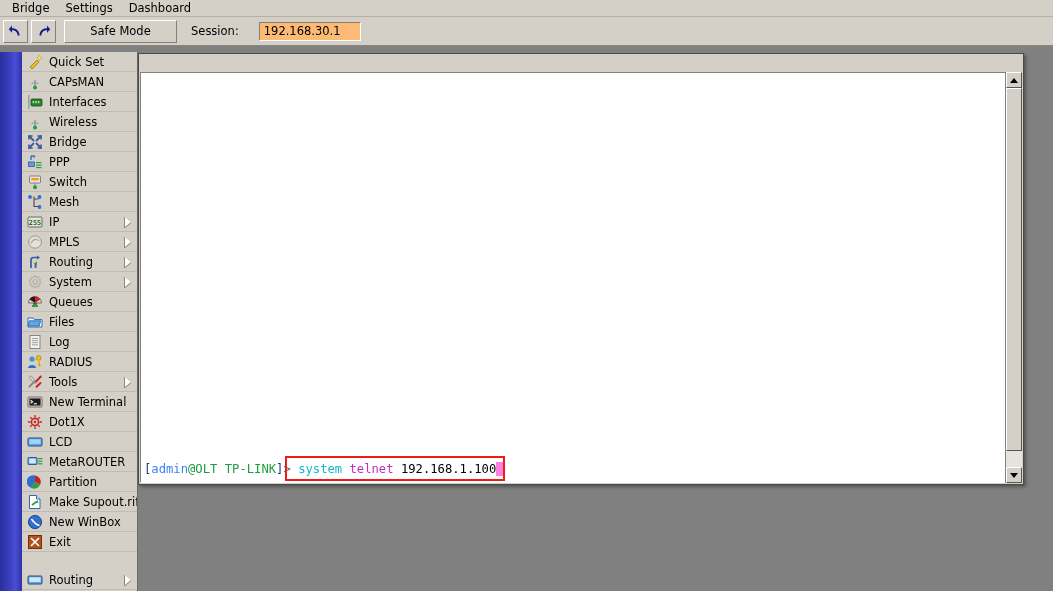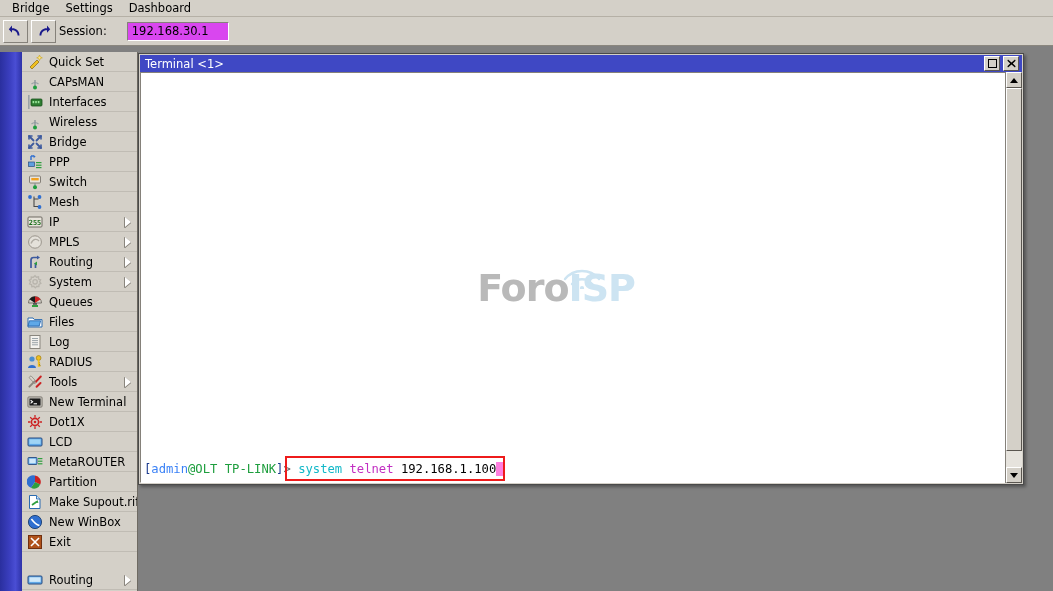--- a/index.html
+++ b/index.html
@@ -69,21 +69,21 @@
     display: flex; align-items: center; justify-content: center;
     font-size: 11.5px;
     margin-left: 5px; margin-right: 14px;
     padding: 0 8px;
     cursor: pointer;
   }
   #session-label { font-size: 11.5px; margin-right: 20px; }
   #session-value {
     height: 17px;
     min-width: 92px;
-    background: #d946ef;
+    background: #fdba74;
     border: 1px solid;
     border-color: #85817a #ffffff #ffffff #85817a;
     display: flex; align-items: center;
     padding: 0 4px;
     font-size: 11.5px;
     cursor: text;
   }
 
   
   #sidebar-wrap {
@@ -315,20 +315,21 @@
   <div class="tbtn">
     <svg width="15" height="14" viewBox="0 0 15 14">
       <path d="M11.5 11.5 C11.5 6.5 7 4 4 4.4 L4 1.6 L0.8 5.2 L4 8.8 L4 6.2 C6.4 6 9.6 7.6 9.6 11.5 Z" fill="#1a1a8c"></path>
     </svg>
   </div>
   <div class="tbtn">
     <svg width="15" height="14" viewBox="0 0 15 14">
       <path d="M3.5 11.5 C3.5 6.5 8 4 11 4.4 L11 1.6 L14.2 5.2 L11 8.8 L11 6.2 C8.6 6 5.4 7.6 5.4 11.5 Z" fill="#1a1a8c"></path>
     </svg>
   </div>
+  <div class="safemode">Safe Mode</div>
   <div id="session-label">Session:</div>
   <div id="session-value">192.168.30.1</div>
 </div>
 
 <div id="sidebar-wrap">
   <div id="winbox-stripe">
     <div id="winbox-text">WinBox</div>
   </div>
   <div id="menu-list">
       <div class="mrow">
@@ -602,45 +603,23 @@
         <span class="lbl">Routing</span>
         <span class="arrow"></span>
       </div>
     </div>
 </div>
 
 <div id="desktop">
 
   <div id="terminal-window">
 
-    <div id="terminal-titlebar">
-      <div id="terminal-title">Terminal &lt;1&gt;</div>
-      <div class="winbtn">
-        <svg width="9" height="9" viewBox="0 0 9 9">
-          <rect x="0.5" y="0.5" width="8" height="8" fill="none" stroke="#000" stroke-width="1"></rect>
-          <rect x="2" y="2" width="5" height="5" fill="#d4d0c8"></rect>
-        </svg>
-      </div>
-      <div class="winbtn">
-        <svg width="9" height="9" viewBox="0 0 9 9">
-          <path d="M1 0.6 L4.5 3.6 L8 0.6 L8.6 1.8 L5.8 4.5 L8.6 7.2 L8 8.4 L4.5 5.4 L1 8.4 L0.4 7.2 L3.2 4.5 L0.4 1.8 Z" fill="#000"></path>
-        </svg>
-      </div>
-    </div>
 
     <div id="terminal-body">
 
-      <div id="watermark">
-        <svg id="wm-wifi" viewBox="0 0 44 26">
-          <path d="M5 16 A22 22 0 0 1 39 16" fill="none" stroke="#cde4f2" stroke-width="2.4" stroke-linecap="round"></path>
-          <path d="M12 21 A13 13 0 0 1 32 21" fill="none" stroke="#cde4f2" stroke-width="2.4" stroke-linecap="round"></path>
-          <circle cx="22" cy="25" r="2.1" fill="#cde4f2"></circle>
-        </svg>
-        <div id="wm-text"><span class="wm-foro">Foro</span><span class="wm-isp">ISP</span></div>
-      </div>
 
       <div id="prompt-line"><span class="c-bracket">[</span><span class="c-user">admin</span><span class="c-host">@OLT TP-LINK</span><span class="c-bracket">]</span><span class="c-gt">&gt; </span><span class="c-cmd">system</span><span class="c-arg"> </span><span class="c-sub">telnet</span><span class="c-arg"> </span><span class="c-arg">192.168.1.100</span><span id="cursor"></span></div>
 
       <div id="redbox"></div>
     </div>
 
     <div id="term-scroll">
       <div class="sb-btn" id="sb-up">
         <div class="tri tri-up"></div>
       </div>

